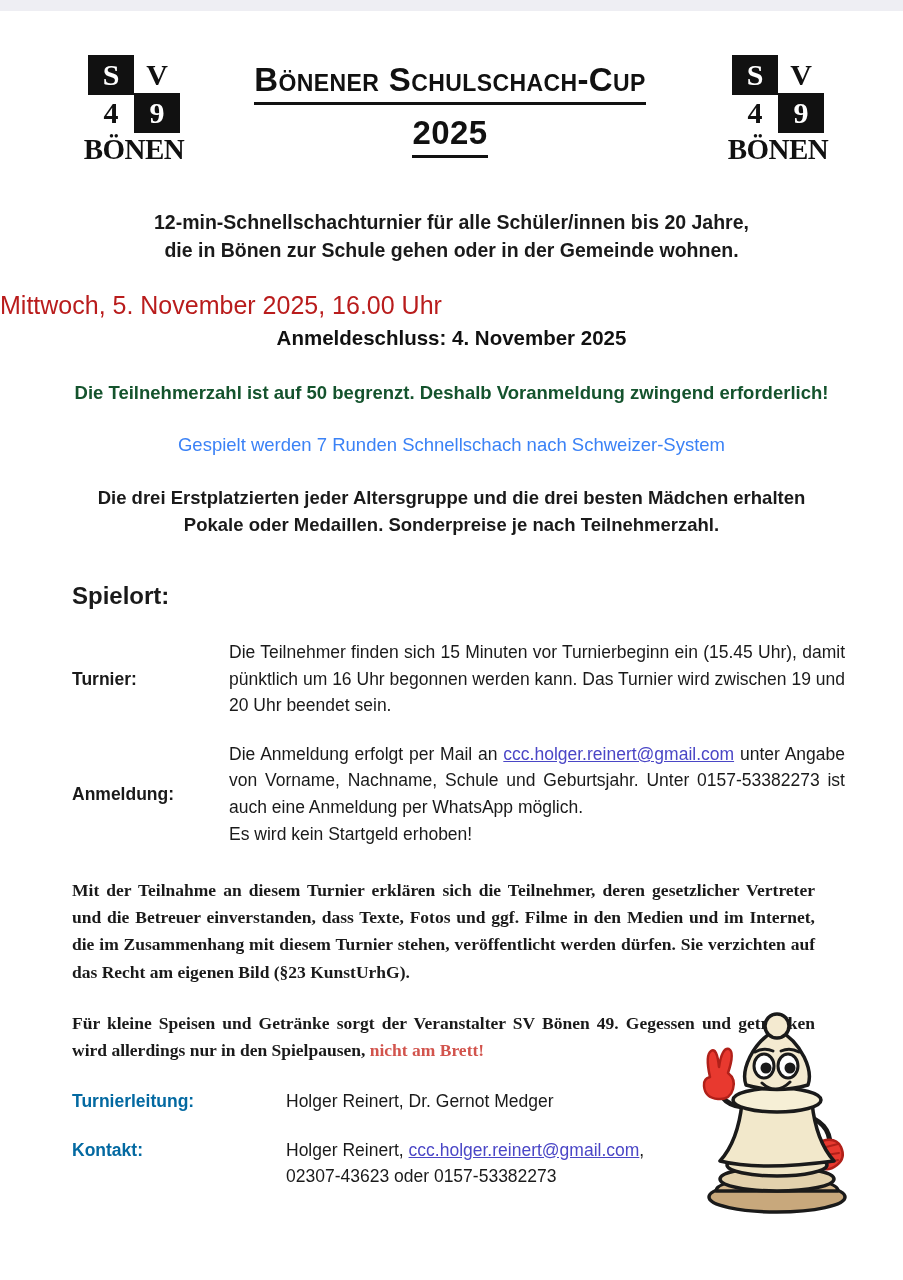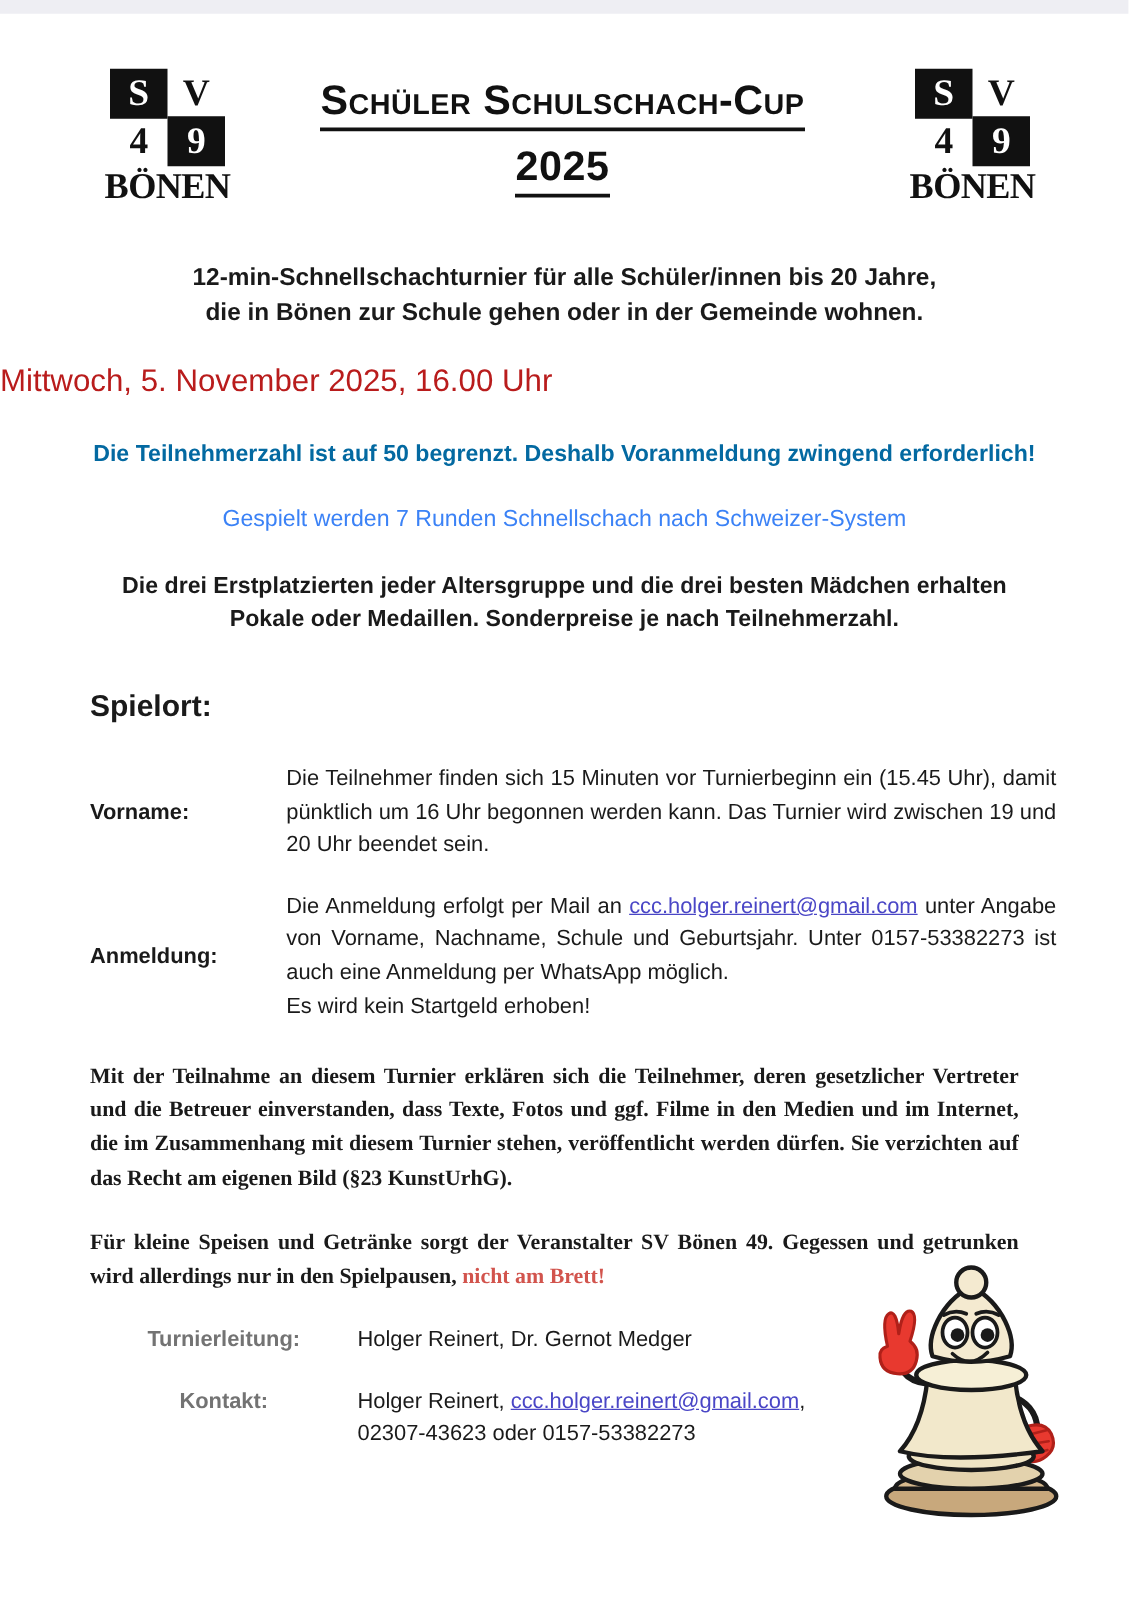--- a/index.html
+++ b/index.html
@@ -126,21 +126,21 @@
     font-weight: bold;
     font-size: 20.5px;
     color: #111;
     margin-top: 6px;
   }
 
   .limit-line {
     text-align: center;
     font-weight: bold;
     font-size: 18.5px;
-    color: #0369a1;
+    color: #14532d;
     margin-top: 32px;
   }
   .rounds-line {
     text-align: center;
     font-weight: normal;
     font-size: 18.5px;
     color: #3b82f6;
     margin-top: 30px;
   }
   .prizes-line {
@@ -222,23 +222,22 @@
   }
   .frow {
     display: flex;
     align-items: flex-start;
     margin-bottom: 22px;
   }
   .frow-label {
     flex: 0 0 214px;
     font-weight: bold;
     font-size: 17.5px;
-    color: #737373;
+    color: #0369a1;
     line-height: 1.5;
-    text-align: center;
   }
   .frow-value {
     flex: 1 1 auto;
     font-size: 17.5px;
     line-height: 1.52;
     color: #1a1a1a;
   }
 
   
   .mascot {
@@ -265,21 +264,21 @@
         <div class="logo-grid">
           <div class="cell s">S</div>
           <div class="cell v">V</div>
           <div class="cell f">4</div>
           <div class="cell n">9</div>
         </div>
         <div class="logo-word">BÖNEN</div>
       </div>
 
       <div class="title-block">
-        <div class="title-line">Schüler Schulschach-Cup</div>
+        <div class="title-line">Bönener Schulschach-Cup</div>
         <br>
         <div class="title-line year">2025</div>
       </div>
 
       <div class="logo right">
         <div class="logo-grid">
           <div class="cell s">S</div>
           <div class="cell v">V</div>
           <div class="cell f">4</div>
           <div class="cell n">9</div>
@@ -288,33 +287,34 @@
       </div>
 
     </div>
 
     <div class="intro">
       <div>12-min-Schnellschachturnier für alle Schüler/innen bis 20 Jahre,</div>
       <div>die in Bönen zur Schule gehen oder in der Gemeinde wohnen.</div>
     </div>
 
     <div class="date-big">Mittwoch, 5. November 2025, 16.00 Uhr</div>
+    <div class="date-sub">Anmeldeschluss: 4. November 2025</div>
 
     <div class="limit-line">Die Teilnehmerzahl ist auf 50 begrenzt. Deshalb Voranmeldung zwingend erforderlich!</div>
     <div class="rounds-line">Gespielt werden 7 Runden Schnellschach nach Schweizer-System</div>
     <div class="prizes-line">Die drei Erstplatzierten jeder Altersgruppe und die drei besten Mädchen erhalten Pokale oder Medaillen. Sonderpreise je nach Teilnehmerzahl.</div>
 
     <div class="rows">
 
       <div class="row spielort">
         <div class="row-label big">Spielort:</div>
       </div>
 
       <div class="row">
-        <div class="row-label">Vorname:</div>
+        <div class="row-label">Turnier:</div>
         <div class="row-value">Die Teilnehmer finden sich 15 Minuten vor Turnierbeginn ein (15.45 Uhr), damit pünktlich um 16 Uhr begonnen werden kann. Das Turnier wird zwischen 19 und 20 Uhr beendet sein.</div>
       </div>
 
       <div class="row">
         <div class="row-label">Anmeldung:</div>
         <div class="row-value">
           <span>Die Anmeldung erfolgt per Mail an </span><a class="mail" href="#">ccc.holger.reinert@gmail.com</a><span> unter Angabe von Vorname, Nachname, Schule und Geburtsjahr. Unter 0157-53382273 ist auch eine Anmeldung per WhatsApp möglich.</span>
           <span class="tail">Es wird kein Startgeld erhoben!</span>
         </div>
       </div>

